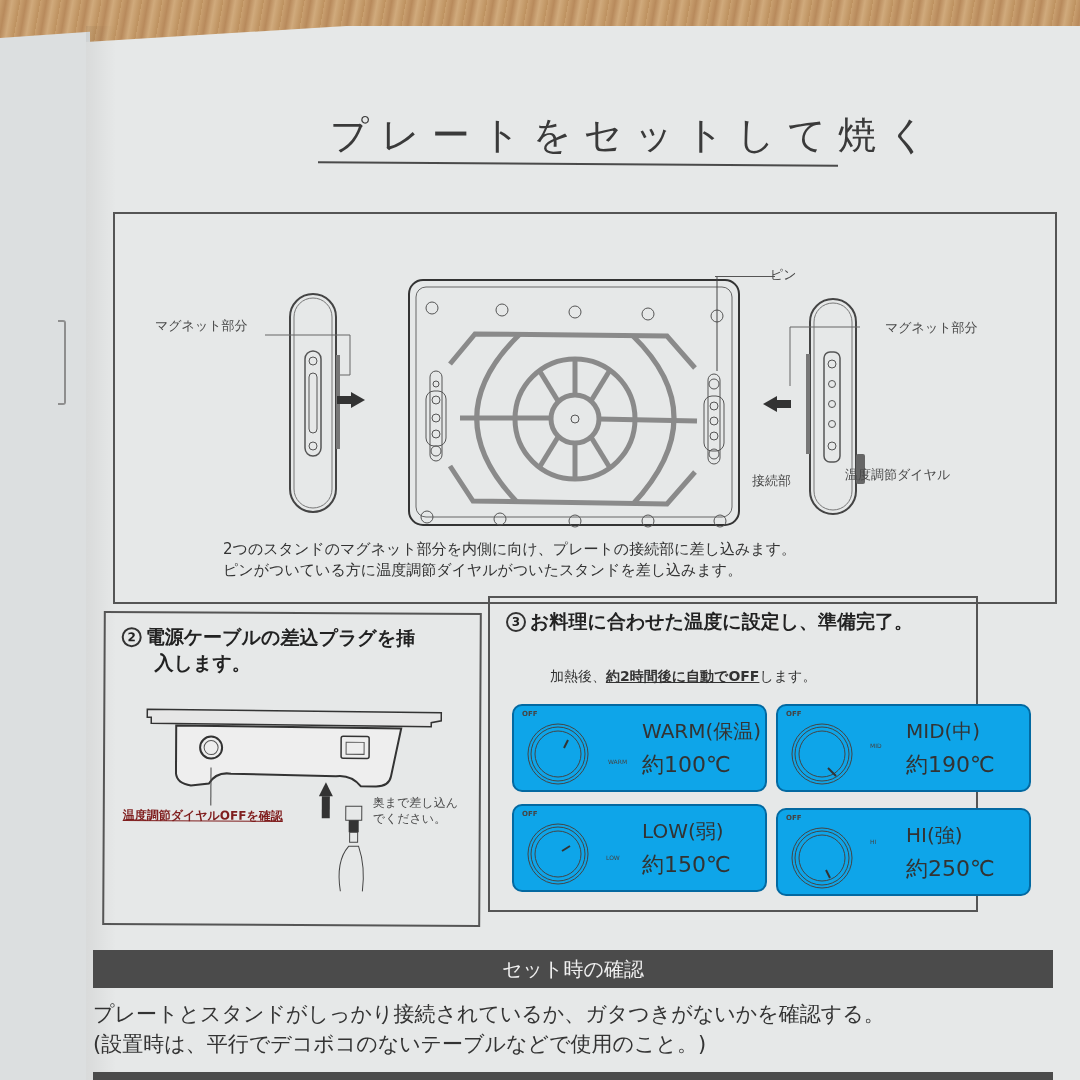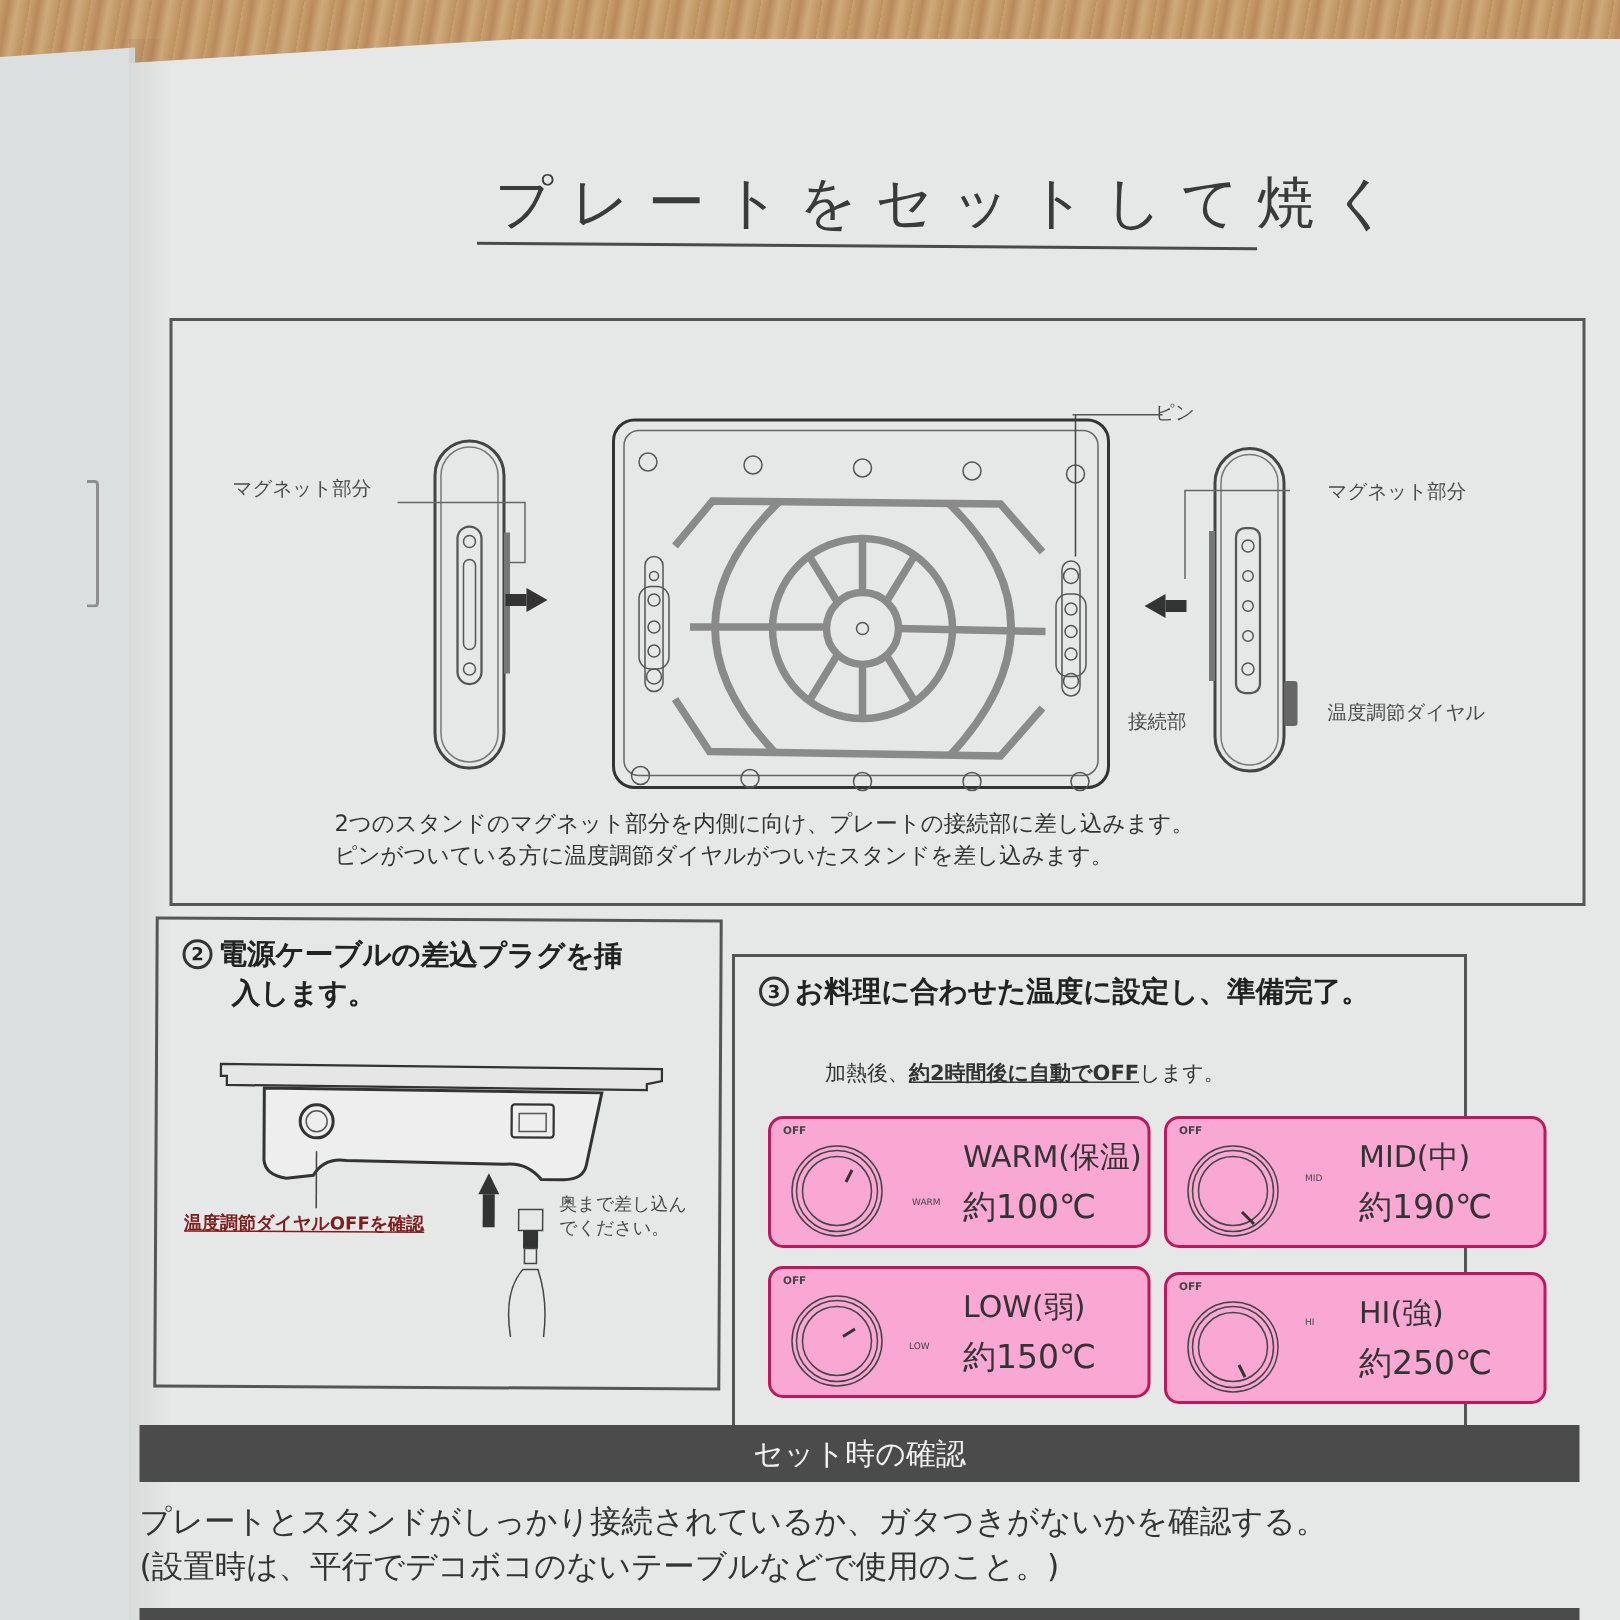--- a/index.html
+++ b/index.html
@@ -21,30 +21,30 @@
   .page-shade { position: absolute; left: 86px; top: 26px; width: 30px; height: 1060px;
     background: linear-gradient(90deg, rgba(0,0,0,0.06), rgba(0,0,0,0)); }
 
   .title { position: absolute; left: 330px; top: 110px; font-family: "DejaVu Serif", "Liberation Serif", serif;
     font-size: 38px; letter-spacing: 12px; color: #3a3a3a; }
   .title-rule { position: absolute; left: 318px; top: 163px; width: 520px; height: 2px; background: #4a4a4a; transform: rotate(0.4deg); }
 
   .box { position: absolute; border: 2px solid #555; }
   .box1 { left: 113px; top: 212px; width: 944px; height: 392px; }
   .box2 { left: 103px; top: 612px; width: 378px; height: 314px; transform: rotate(0.3deg); }
-  .box3 { left: 488px; top: 636px; width: 490px; height: 316px; }
+  .box3 { left: 488px; top: 596px; width: 490px; height: 316px; }
 
   .h-step { position: absolute; font-weight: bold; color: #222; font-size: 19px; line-height: 26px; }
   .circnum { display: inline-block; width: 20px; height: 20px; border: 2px solid #333; border-radius: 50%;
     font-size: 12px; text-align: center; line-height: 16px; margin-right: 4px; vertical-align: 2px; }
 
   .label { position: absolute; font-size: 13px; color: #4a4a4a; white-space: nowrap; }
   .body-text { position: absolute; font-size: 15px; color: #333; line-height: 21px; }
 
-  .temp-card { position: absolute; width: 255px; height: 88px; border: 2px solid #be185d; border-radius: 10px; background: #f9a8d4; }
+  .temp-card { position: absolute; width: 255px; height: 88px; border: 2px solid #0369a1; border-radius: 10px; background: #0ea5e9; }
   .temp-name { position: absolute; left: 128px; top: 12px; font-size: 20px; color: #333; white-space: nowrap; }
   .temp-val { position: absolute; left: 128px; top: 44px; font-size: 22px; color: #333; white-space: nowrap; }
   .temp-off { position: absolute; left: 8px; top: 4px; font-size: 7px; font-weight: bold; color: #444; }
   .temp-mark { position: absolute; font-size: 6px; color: #444; }
   .dial { position: absolute; left: 12px; top: 12px; width: 72px; height: 72px; }
 
   .banner { position: absolute; left: 93px; top: 950px; width: 960px; height: 38px; background: #4b4b4b;
     color: #f0f0f0; font-size: 20px; text-align: center; line-height: 38px; }
   .foot { position: absolute; left: 93px; font-size: 21px; color: #333; white-space: nowrap; }
   .bottom-bar { position: absolute; left: 93px; top: 1072px; width: 960px; height: 20px; background: #4b4b4b; }
@@ -141,21 +141,21 @@
       <circle cx="52" cy="110" r="3.5" fill="none" stroke="#555"></circle>
       <circle cx="52" cy="130" r="3.5" fill="none" stroke="#555"></circle>
     <circle cx="52" cy="152" r="4" fill="none" stroke="#555"></circle>
     <rect x="26" y="60" width="4" height="100" fill="#777"></rect>
     <rect x="76" y="160" width="9" height="30" rx="2" fill="#666"></rect>
     <polyline points="10,92 10,33 80,33" fill="none" stroke="#666" stroke-width="1"></polyline>
   </svg>
   <div class="label" style="left:770px; top:105px;">マグネット部分</div>
   <div style="position:absolute; left:648px; top:182px; width:0; height:0; border-right:14px solid #333; border-top:8px solid transparent; border-bottom:8px solid transparent;"></div>
   <div style="position:absolute; left:662px; top:186px; width:14px; height:8px; background:#333;"></div>
-  <div class="label" style="left:770px; top:252px;">温度調節ダイヤル</div>
+  <div class="label" style="left:730px; top:252px;">温度調節ダイヤル</div>
 
   <div class="body-text" style="left:108px; top:325px;">2つのスタンドのマグネット部分を内側に向け、プレートの接続部に差し込みます。</div>
   <div class="body-text" style="left:108px; top:346px;">ピンがついている方に温度調節ダイヤルがついたスタンドを差し込みます。</div>
 </div>
 
 <div class="box box2">
   <div class="h-step" style="left:16px; top:10px;">
     <span class="circnum">2</span><span>電源ケーブルの差込プラグを挿</span>
   </div>
   <div class="h-step" style="left:49px; top:36px;">入します。</div>

